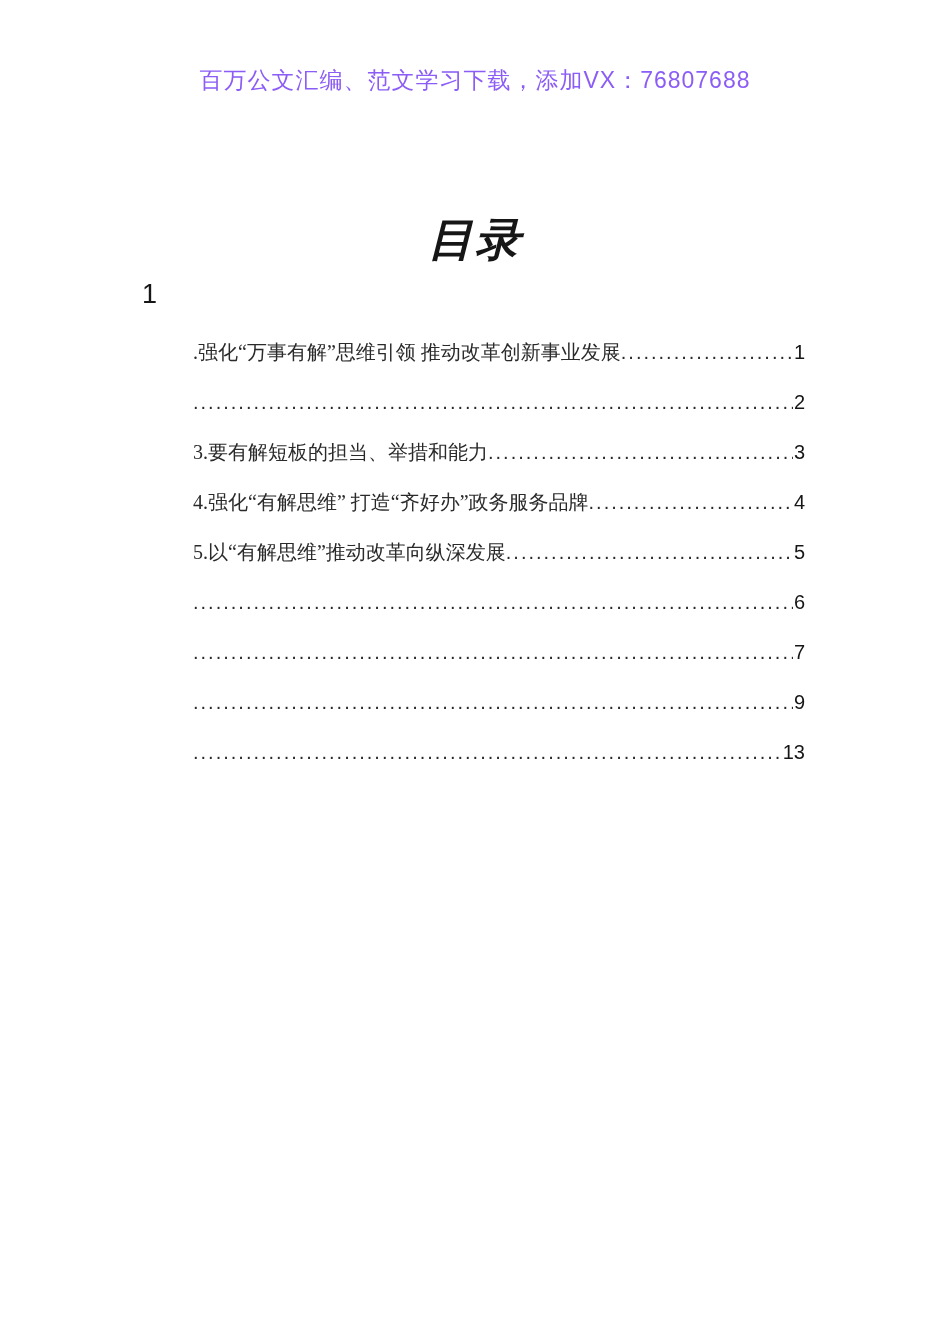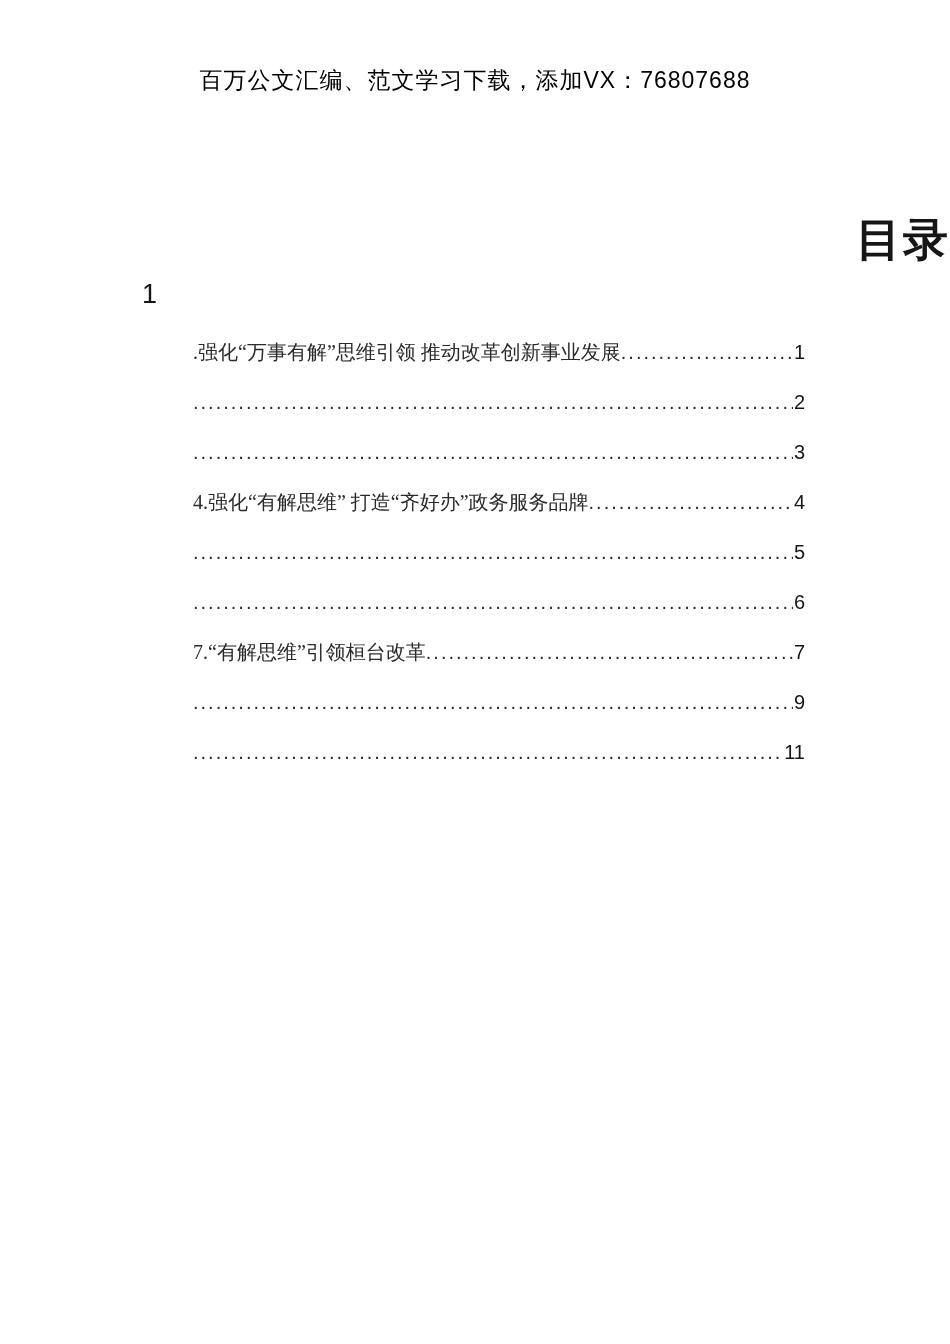--- a/index.html
+++ b/index.html
@@ -19,33 +19,34 @@
     width: 950px;
     height: 1344px;
     background: #ffffff;
   }
   .watermark-notice {
     margin-top: 64px;
     text-align: center;
     font-family: "Liberation Sans", "DejaVu Sans", sans-serif;
     font-size: 23px;
     line-height: 32px;
-    color: #000000;
+    color: #8b5cf6;
     font-weight: 400;
     letter-spacing: 1px;
   }
   .doc-title {
     margin-top: 116px;
-    text-align: right;
+    text-align: center;
     font-family: "Liberation Sans", "DejaVu Sans", sans-serif;
     font-size: 45px;
     line-height: 56px;
     font-weight: 700;
     color: #161616;
     letter-spacing: 2px;
+    font-style: italic;
   }
   .section-marker {
     margin-top: 10px;
     margin-left: 142px;
     font-family: "Liberation Sans", "DejaVu Sans", sans-serif;
     font-size: 27px;
     line-height: 33px;
     color: #161616;
   }
   .toc-list {
@@ -97,50 +98,51 @@
       <span class="toc-leader-dots">........................................................................................................</span>
       <span class="toc-page-number">1</span>
     </div>
 
     <div class="toc-entry">
       <span class="toc-leader-dots">........................................................................................................</span>
       <span class="toc-page-number">2</span>
     </div>
 
     <div class="toc-entry">
+      <span class="toc-entry-label">3.要有解短板的担当、举措和能力</span>
       <span class="toc-leader-dots">........................................................................................................</span>
       <span class="toc-page-number">3</span>
     </div>
 
     <div class="toc-entry">
       <span class="toc-entry-label">4.强化“有解思维” 打造“齐好办”政务服务品牌</span>
       <span class="toc-leader-dots">........................................................................................................</span>
       <span class="toc-page-number">4</span>
     </div>
 
     <div class="toc-entry">
+      <span class="toc-entry-label">5.以“有解思维”推动改革向纵深发展</span>
       <span class="toc-leader-dots">........................................................................................................</span>
       <span class="toc-page-number">5</span>
     </div>
 
     <div class="toc-entry">
       <span class="toc-leader-dots">........................................................................................................</span>
       <span class="toc-page-number">6</span>
     </div>
 
     <div class="toc-entry">
-      <span class="toc-entry-label">7.“有解思维”引领桓台改革</span>
       <span class="toc-leader-dots">........................................................................................................</span>
       <span class="toc-page-number">7</span>
     </div>
 
     <div class="toc-entry">
       <span class="toc-leader-dots">........................................................................................................</span>
       <span class="toc-page-number">9</span>
     </div>
 
     <div class="toc-entry">
       <span class="toc-leader-dots">........................................................................................................</span>
-      <span class="toc-page-number">11</span>
+      <span class="toc-page-number">13</span>
     </div>
 
   </div>
 </div>
 
 </body></html>

